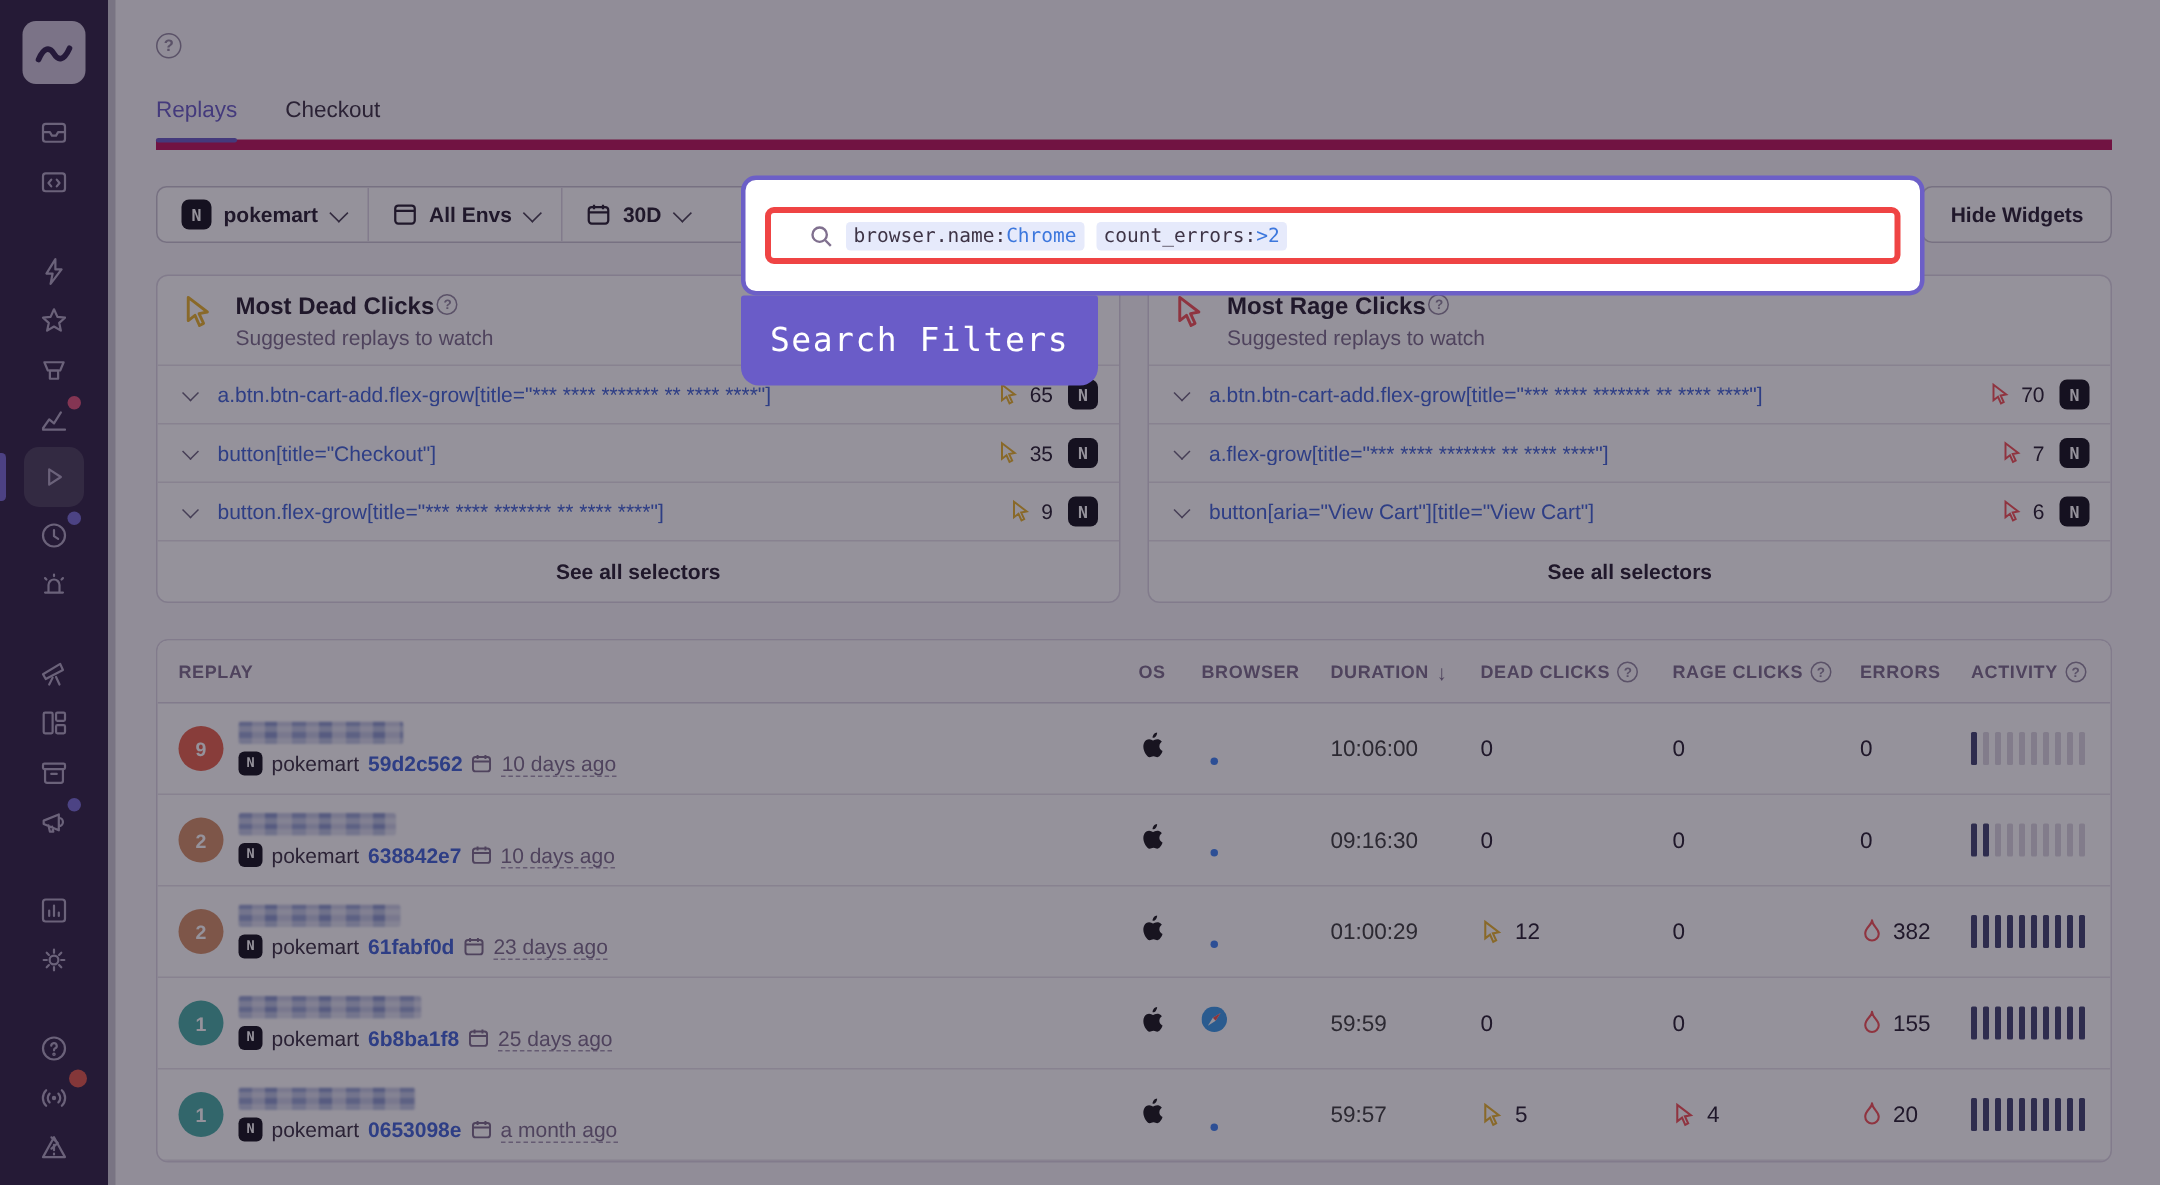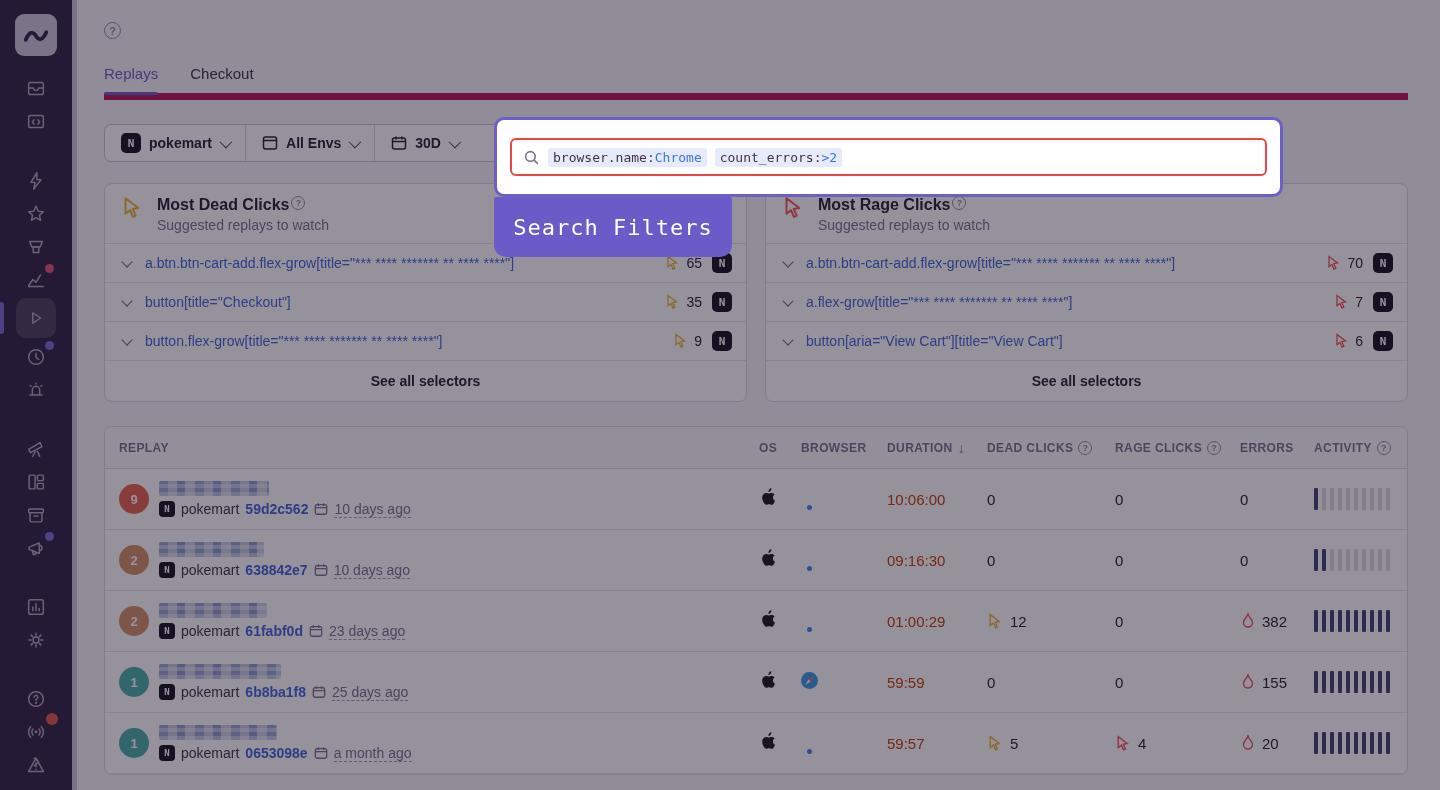--- a/index.html
+++ b/index.html
@@ -60,30 +60,30 @@
   .th:first-child { padding-left:14px; }
   .trow { height:61px; border-bottom:1px solid #e7e2ec; }
   .replay-cell { display:flex; align-items:center; gap:10px; padding-left:14px; }
   .avatar { width:30px; height:30px; border-radius:50%; color:#fff; font-size:13px; font-weight:bold; display:flex; align-items:center; justify-content:center; flex:0 0 auto; }
   .blurname { height:15px; border-radius:2px; margin-bottom:5px;
     background:repeating-linear-gradient(90deg,#9aa6d4 0 9px,#c5cae4 9px 18px,#8e9cce 18px 26px,#ccd0e7 26px 36px),repeating-linear-gradient(0deg,rgba(255,255,255,.4) 0 4px,rgba(255,255,255,0) 4px 8px);
     background-blend-mode:overlay; filter:blur(.6px); }
   .meta-line { display:flex; align-items:center; gap:6px; font-size:14px; color:#3e3446; }
   .replay-id { color:#4466d8; font-weight:bold; }
   .rel-date { color:#80708f; border-bottom:1px dashed #a89cb5; }
-  .dur { font-size:15px; color:#c2410c; }
+  .dur { font-size:15px; color:#404040; }
   .metric { display:flex; align-items:center; gap:6px; font-size:15px; color:#2b2233; }
   .activity { display:flex; gap:4px; align-items:center; }
   .abar { width:4px; height:22px; border-radius:1px; background:#ddd8e2; }
   .abar.on { background:#444674; }
 
   
   .overlay { position:absolute; inset:0; background:rgba(20,14,34,.45); z-index:50; }
   .spotlight-card { position:absolute; left:494px; top:117px; width:789px; height:80px; background:#fff; border:3px solid #6C5FC7; border-radius:10px; z-index:60; display:flex; align-items:center; padding:0 13px; }
-  .search-input { flex:1; height:38px; border:2px solid #ef4444; border-radius:6px; display:flex; align-items:center; padding:0 11px; gap:8px; background:#fff; }
+  .search-input { flex:1; height:38px; border:4px solid #ef4444; border-radius:6px; display:flex; align-items:center; padding:0 25px; gap:8px; background:#fff; }
   .token { display:flex; align-items:center; background:#e6eafb; border-radius:3px; padding:2px 5px; font-family:"DejaVu Sans Mono", monospace; font-size:13px; }
   .token .tkey { color:#3e3446; } .token .tval { color:#3c77dd; }
   .tooltip { position:absolute; left:494px; top:197px; width:238px; height:60px; background:#6a5cc8; border-radius:2px 2px 12px 12px; z-index:60; display:flex; align-items:center; justify-content:center; font-family:"DejaVu Sans Mono", monospace; font-size:22px; color:#fff; letter-spacing:1px; }
 
   .icon16 { width:16px; height:16px; flex:0 0 auto; }
   .chrome { width:17px; height:17px; border-radius:50%; background:conic-gradient(from -60deg,#ea4335 0 33.3%,#fbbc05 0 66.6%,#34a853 0 100%); position:relative; flex:0 0 auto; }
   .chrome::before { content:""; position:absolute; left:4.5px; top:4.5px; width:8px; height:8px; background:#fff; border-radius:50%; }
   .chrome::after { content:""; position:absolute; left:6px; top:6px; width:5px; height:5px; background:#4285f4; border-radius:50%; }
 </style>
 </head>
@@ -248,20 +248,21 @@
       </div>
       <div class="filter-seg" style="border-right:none;text-align:right;">
         <svg class="icon16" viewBox="0 0 16 16">
             <rect x="1.5" y="3" width="13" height="11" rx="2" stroke="#2b2233" stroke-width="1.5" fill="none"></rect>
             <path d="M1.5 6.5h13M5 1.5v3M11 1.5v3" stroke="#2b2233" stroke-width="1.5"></path>
           </svg>
         <span>30D</span>
         <span class="chev"></span>
       </div>
     </div>
+    <div class="btn-hide">Hide Widgets</div>
   </div>
 
   <div class="widgets">
 
     <section class="widget">
       <div class="widget-head">
         <svg width="24" height="24" viewBox="0 0 16 16">
             <path d="M3 1.5 11.5 8 7.8 8.7l2 4.4-1.8.9-2-4.5L3 11.8z" stroke="#eab531" stroke-width="1.3" fill="none" stroke-linejoin="round"></path>
           </svg>
         <div>

